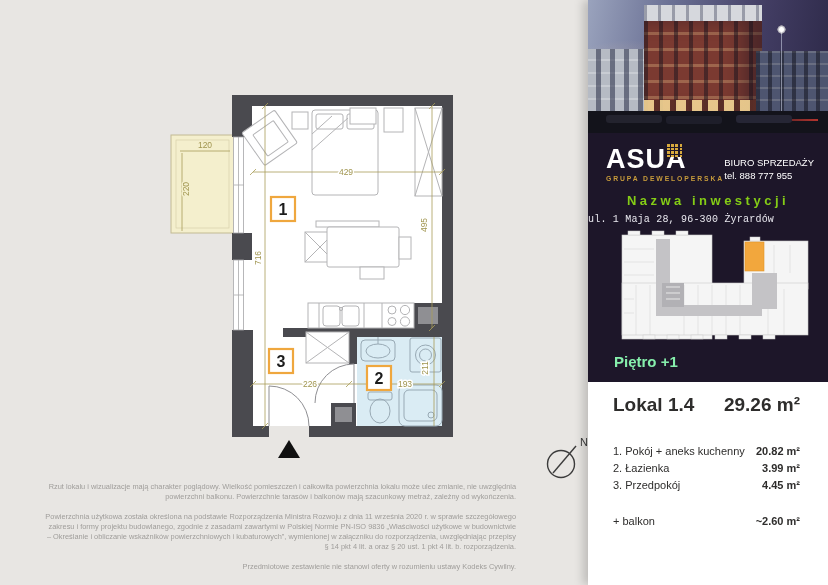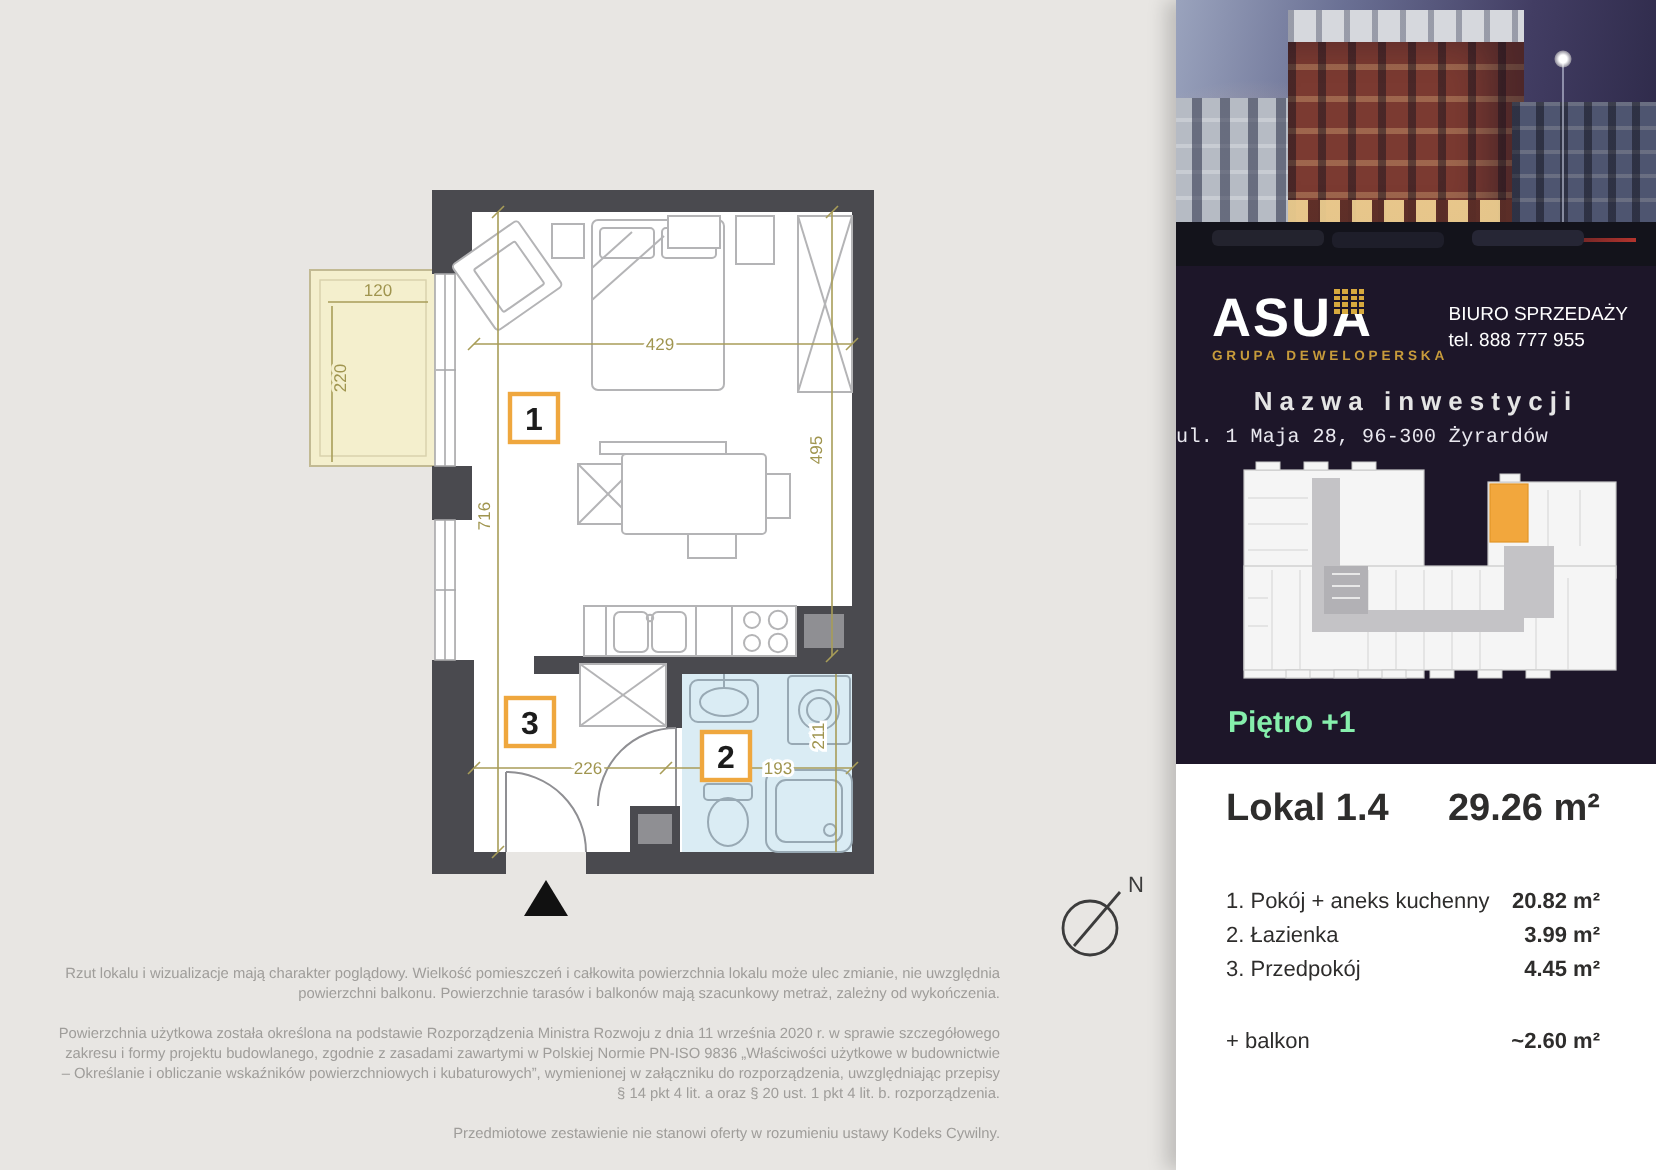--- a/index.html
+++ b/index.html
@@ -1,19 +1,19 @@
 <!DOCTYPE html>
 <html><head>
 <meta charset="utf-8">
 <style>
   html,body{margin:0;padding:0;background:#cfcecc;font-family:"Liberation Sans",sans-serif;}
   .page{position:relative;width:828px;height:585px;background:#e8e6e3;overflow:hidden;}
 
   
-  .plan-panel{position:absolute;left:0;top:0;width:516px;height:585px;}
+  .plan-panel{position:absolute;left:16px;top:0;width:516px;height:585px;}
   .plan-svg{position:absolute;left:0;top:0;}
   .dim-label{font-size:8.5px;fill:#a0954f;paint-order:stroke;stroke:#ffffff;stroke-width:3px;font-family:"Liberation Sans",sans-serif;}
   .dim-label.oncream{stroke:#f4efcd;}
   .room-num{font-size:16px;font-weight:bold;fill:#1c1c1c;font-family:"Liberation Sans",sans-serif;}
   .compass-n{font-size:11px;fill:#3c3c3c;font-family:"Liberation Sans",sans-serif;}
   .furn{fill:#ffffff;stroke:#b4b4b6;stroke-width:1;}
   .furnline{stroke:#b4b4b6;stroke-width:1;fill:none;}
   .fixt{fill:none;stroke:#98a9b4;stroke-width:1;}
   .dimline{stroke:#a89d58;stroke-width:.8;}
 
@@ -50,30 +50,30 @@
   .street{position:absolute;left:0;bottom:0;width:240px;height:22px;background:#13131b;}
   .street::before{content:"";position:absolute;right:10px;top:8px;width:70px;height:2px;
     background:linear-gradient(90deg,rgba(220,60,50,0),rgba(220,60,50,.8));}
   .street::after{content:"";position:absolute;left:18px;top:4px;width:56px;height:8px;border-radius:3px;
     background:#23232e;box-shadow:60px 1px 0 #1e1e2a,130px 0 0 #262635;}
   .lamp{position:absolute;right:46px;top:30px;width:1px;height:82px;background:rgba(210,215,235,.55);}
   .lamp::before{content:"";position:absolute;left:-4px;top:-5px;width:9px;height:9px;border-radius:50%;
     background:radial-gradient(circle,#fff 0 2px,rgba(255,255,240,.45) 4px,rgba(255,255,240,0) 70%);}
 
   
-  .brand-row{display:flex;align-items:flex-start;padding:13px 14px 0 18px;}
+  .brand-row{display:flex;align-items:flex-end;padding:13px 14px 0 18px;}
   .logo{position:relative;}
   .logo-word{font-size:27px;font-weight:800;letter-spacing:1px;color:#fff;line-height:26px;}
   .logo-grid{position:absolute;left:61px;top:-2px;width:15px;height:13px;
     background:repeating-linear-gradient(0deg,transparent 0 2.4px,#1d1629 2.4px 3.4px),
       repeating-linear-gradient(90deg,#d7a93e 0 3px,#1d1629 3px 4.2px);}
   .logo-sub{font-size:6.8px;font-weight:bold;letter-spacing:1.9px;color:#c79b3b;margin-top:3px;white-space:nowrap;}
   .office{margin-left:auto;color:#fff;font-size:9.5px;line-height:13px;padding-top:5px;text-align:left;}
 
-  .inv-name{text-align:center;color:#e5e5e5;font-weight:bold;font-size:13px;letter-spacing:3.5px;margin-top:11px;}
+  .inv-name{text-align:center;color:#84cc16;font-weight:bold;font-size:13px;letter-spacing:3.5px;margin-top:11px;}
   .inv-addr{text-align:left;color:#e9e8ef;font-size:10px;margin-top:6px;letter-spacing:.2px;font-family:Liberation Mono, monospace;}
 
   .mini-plan{display:block;margin:4px auto 0 auto;}
   .floor-label{color:#86efac;font-weight:bold;font-size:15px;padding:0 0 12px 26px;}
 
   
   .details{flex:1;background:#ffffff;color:#2e2d2c;padding:12px 28px 0 25px;}
   .d-head{display:flex;justify-content:space-between;align-items:baseline;font-weight:bold;font-size:19px;margin-bottom:27px;}
   .d-row{display:flex;justify-content:space-between;font-size:11px;line-height:17px;}
   .d-row .val{white-space:nowrap;font-weight:bold;}

